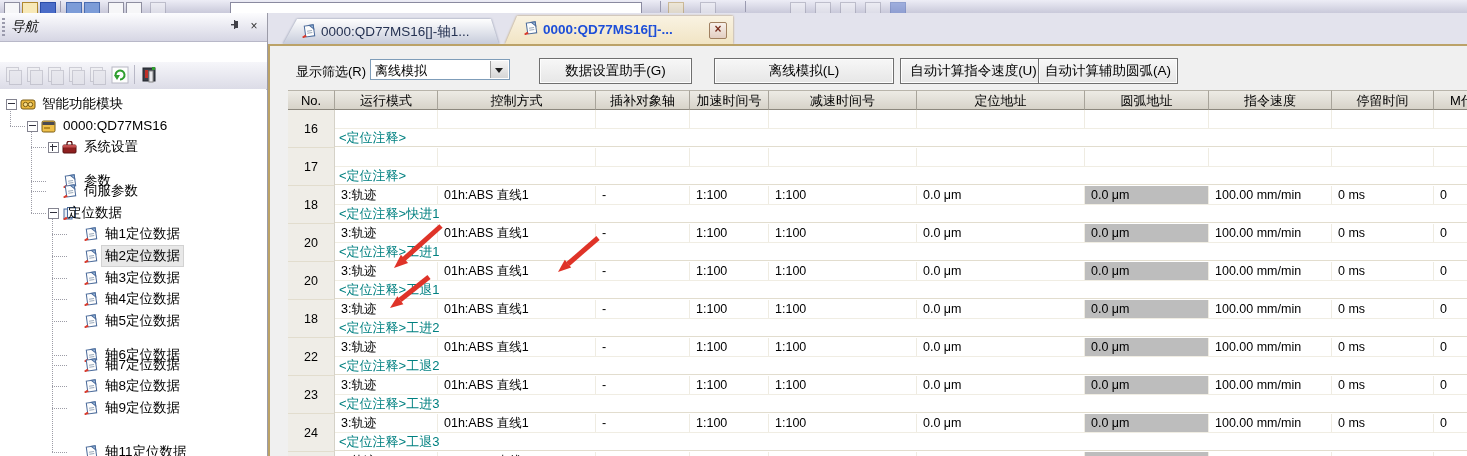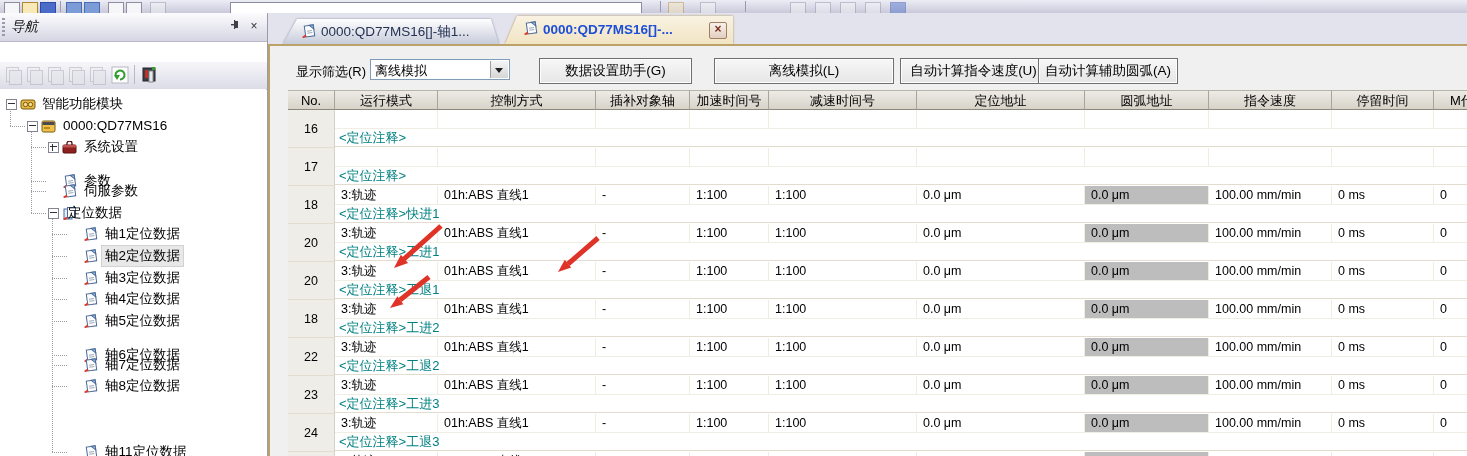--- a/index.html
+++ b/index.html
@@ -337,20 +337,33 @@
             <g transform="rotate(-8 8 7)">
               <rect x="4" y="1.5" width="9" height="11" fill="#FDFDFD" stroke="#4A6A9A"></rect>
               <path d="M13 1.5 v4 l-4 -4 z" fill="#9FC0E2" stroke="#4A6A9A"></path>
               <line x1="6" y1="7" x2="11" y2="7" stroke="#9AAABB"></line>
               <line x1="6" y1="9" x2="11" y2="9" stroke="#9AAABB"></line>
             </g>
             <path d="M1 13 l3.2 -2.2 1.7 1.7 -3.4 1.7 z" fill="#D83A2C"></path>
           </svg></span>
         <span class="tlabel" style="left: 102px;">轴8定位数据</span>
       </div>
+      <div class="titem" style="top: 309.08px;">
+        <span class="stub" style="left: 52px; width: 15px;"></span>
+        <span class="ticon" style="left: 83px;"><svg width="16" height="14" viewBox="0 0 16 14">
+            <g transform="rotate(-8 8 7)">
+              <rect x="4" y="1.5" width="9" height="11" fill="#FDFDFD" stroke="#4A6A9A"></rect>
+              <path d="M13 1.5 v4 l-4 -4 z" fill="#9FC0E2" stroke="#4A6A9A"></path>
+              <line x1="6" y1="7" x2="11" y2="7" stroke="#9AAABB"></line>
+              <line x1="6" y1="9" x2="11" y2="9" stroke="#9AAABB"></line>
+            </g>
+            <path d="M1 13 l3.2 -2.2 1.7 1.7 -3.4 1.7 z" fill="#D83A2C"></path>
+          </svg></span>
+        <span class="tlabel" style="left: 102px;">轴9定位数据</span>
+      </div>
       <div class="titem" style="top: 352.52px;">
         <span class="stub" style="left: 52px; width: 15px;"></span>
         <span class="ticon" style="left: 83px;"><svg width="16" height="14" viewBox="0 0 16 14">
             <g transform="rotate(-8 8 7)">
               <rect x="4" y="1.5" width="9" height="11" fill="#FDFDFD" stroke="#4A6A9A"></rect>
               <path d="M13 1.5 v4 l-4 -4 z" fill="#9FC0E2" stroke="#4A6A9A"></path>
               <line x1="6" y1="7" x2="11" y2="7" stroke="#9AAABB"></line>
               <line x1="6" y1="9" x2="11" y2="9" stroke="#9AAABB"></line>
             </g>
             <path d="M1 13 l3.2 -2.2 1.7 1.7 -3.4 1.7 z" fill="#D83A2C"></path>

